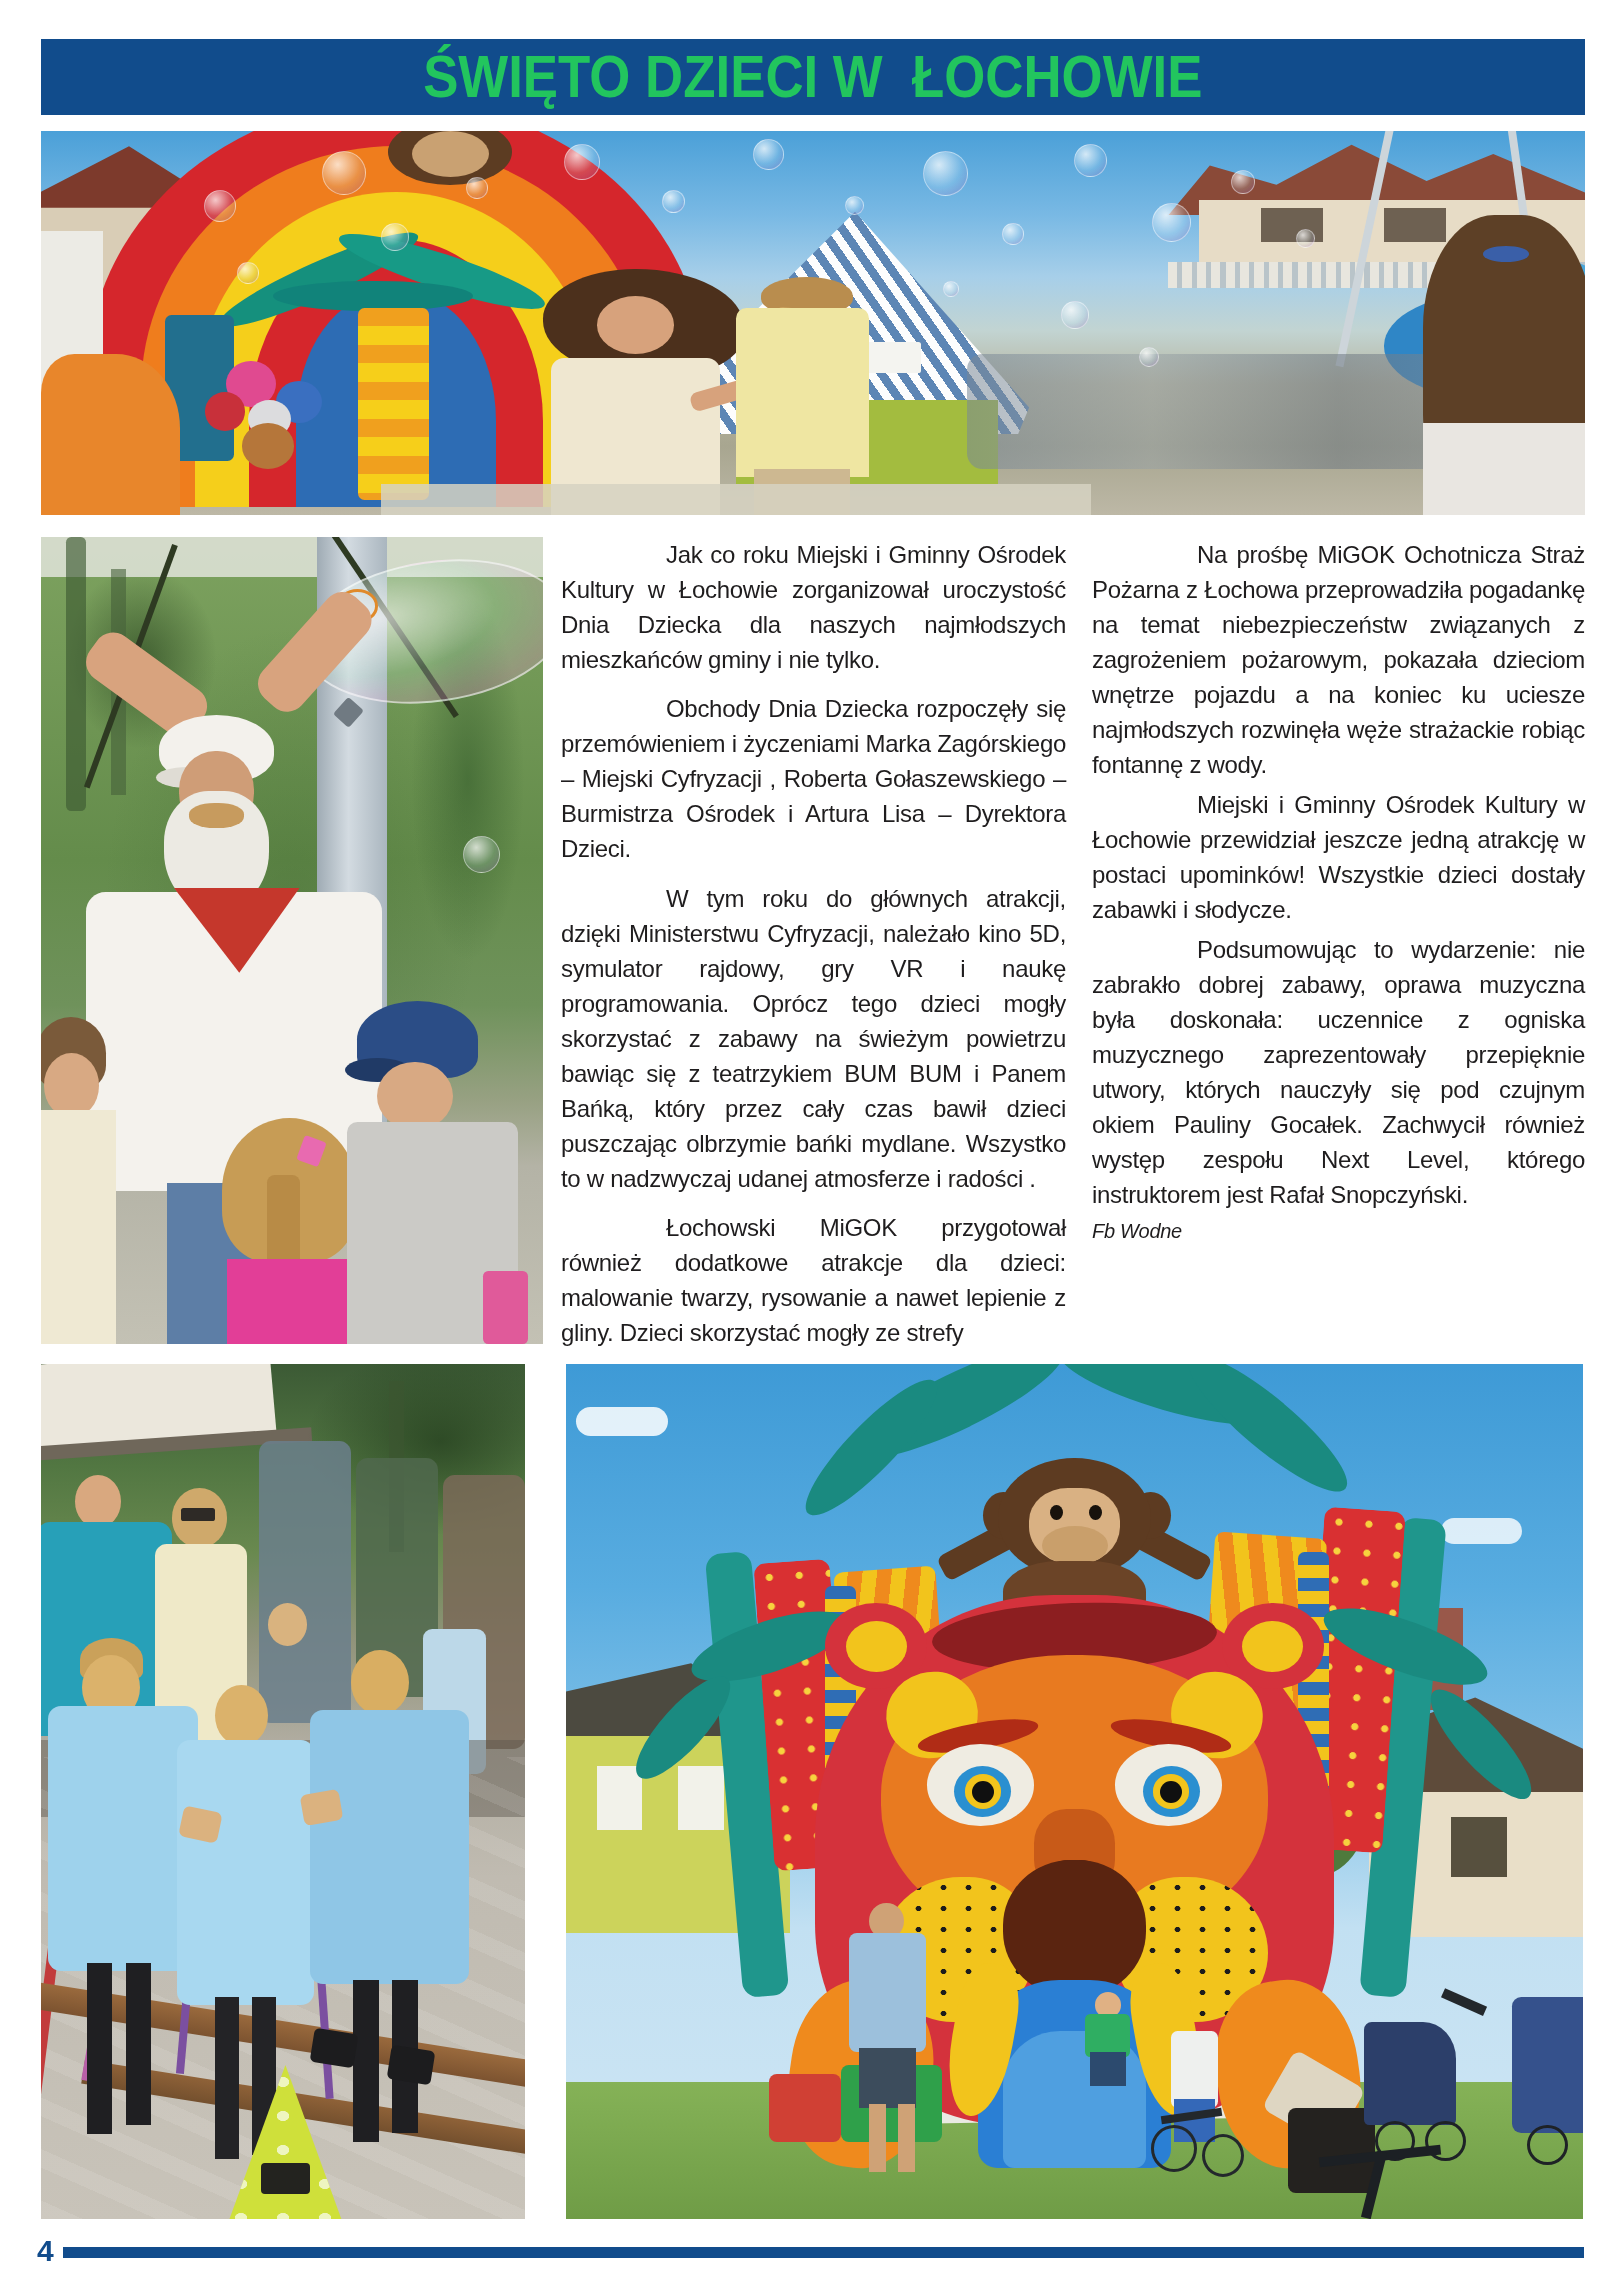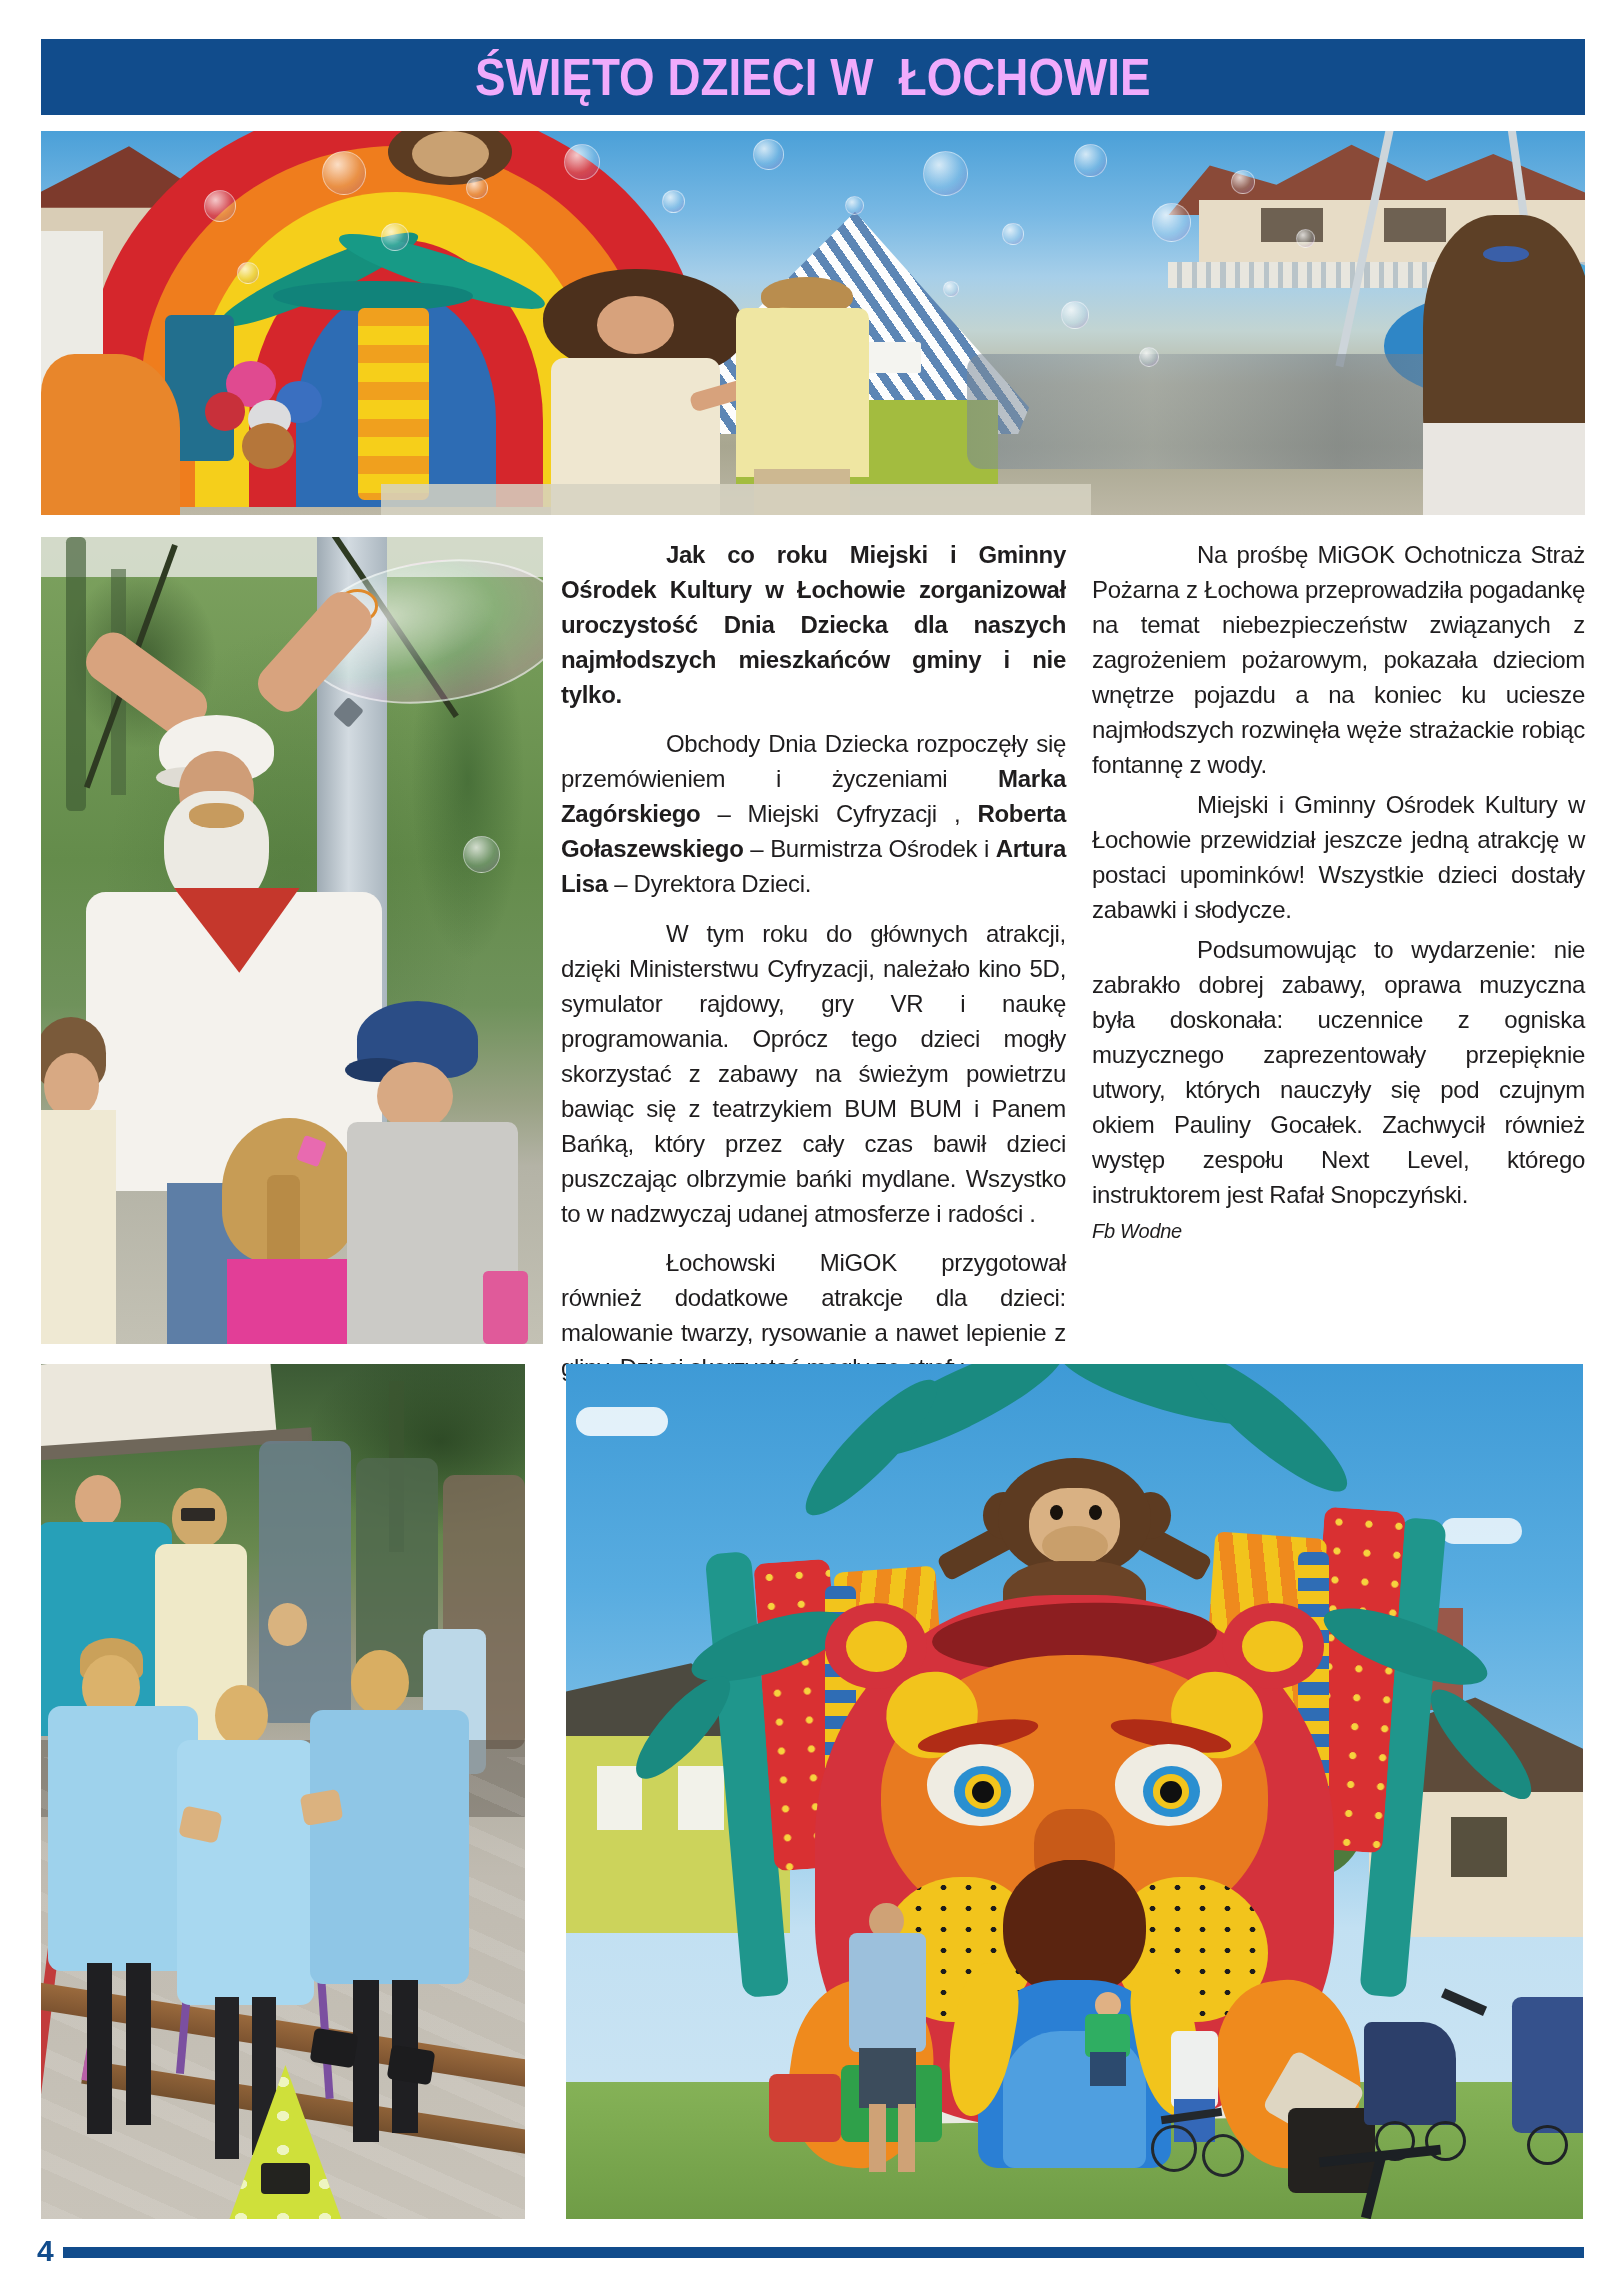--- a/index.html
+++ b/index.html
@@ -1,30 +1,30 @@
 <!DOCTYPE html>
 <html lang="pl" style="font-size:10.5px"><head>
 <meta charset="utf-8">
 <style>
   html,body{margin:0;padding:0;background:#ffffff;}
   body{width:1624px;height:2295px;position:relative;font-family:"Liberation Sans","DejaVu Sans",sans-serif;color:#1f1d1e;}
   .photo{position:absolute;overflow:hidden;}
   .photo .s{position:absolute;}
   
   .banner{position:absolute;left:41px;top:39px;width:1544px;height:76px;background:#114c8c;text-align:center;}
-  .banner h1{margin:0;line-height:76px;font-size:52px;font-weight:700;color:#f0abfc;letter-spacing:0px;border-radius:32px;}
+  .banner h1{margin:0;line-height:76px;font-size:60px;font-weight:700;color:#22c55e;letter-spacing:0px;border-radius:32px;}
   .banner h1 span{display:inline-block;transform:scaleX(.88);white-space:pre;}
   
   .col{position:absolute;top:537px;text-align:justify;font-size:24px;line-height:35px;letter-spacing:-0.3px;}
   .col-left{left:561px;width:505px;}
   .col-right{left:1092px;width:493px;}
   .col p{margin:0 0 14.4px 0;text-indent:105px;}
   .col-right p{margin:0 0 5.2px 0;}
   .col p.noindent{text-indent:0;}
-  .b{font-weight:700;}
+  .b{font-weight:400;}
   .credit{font-style:italic;font-size:20px;line-height:26px;text-indent:0;}
   
   .page-num{position:absolute;left:37px;top:2234px;font-size:30px;font-weight:700;color:#114c8c;}
   .footer-rule{position:absolute;left:63px;top:2247px;width:1521px;height:10.5px;background:#114c8c;}
   
   .bub{position:absolute;border-radius:50%;background:radial-gradient(circle at 35% 30%,rgba(255,255,255,.75),rgba(210,235,255,.18) 55%,rgba(150,110,190,.28) 85%,rgba(255,255,255,.4));border:1.3px solid rgba(255,255,255,.45);}
 </style>
 </head>
 <body>
 

